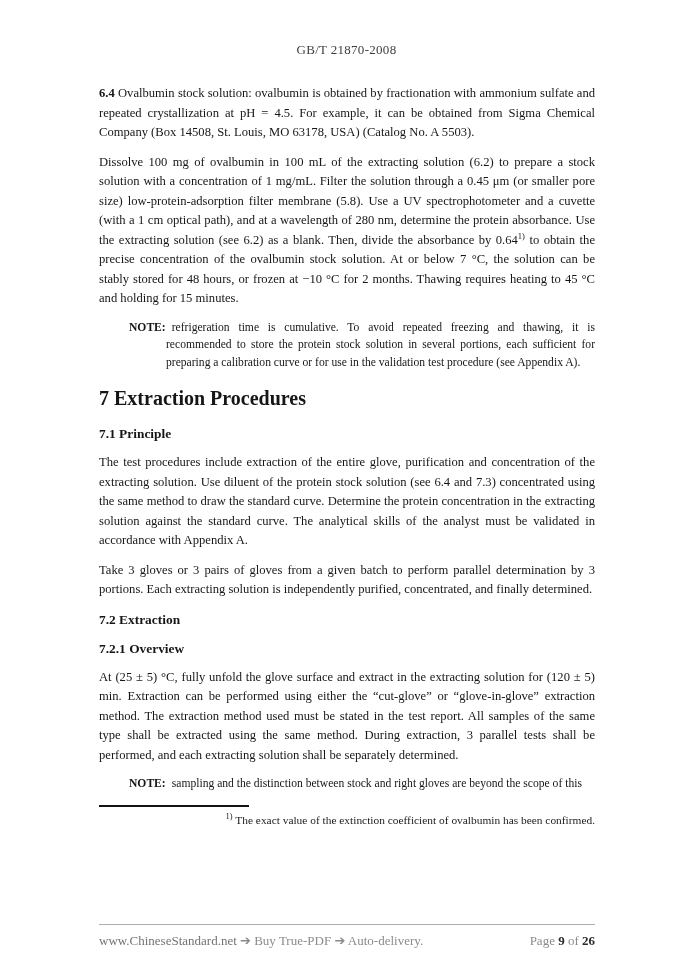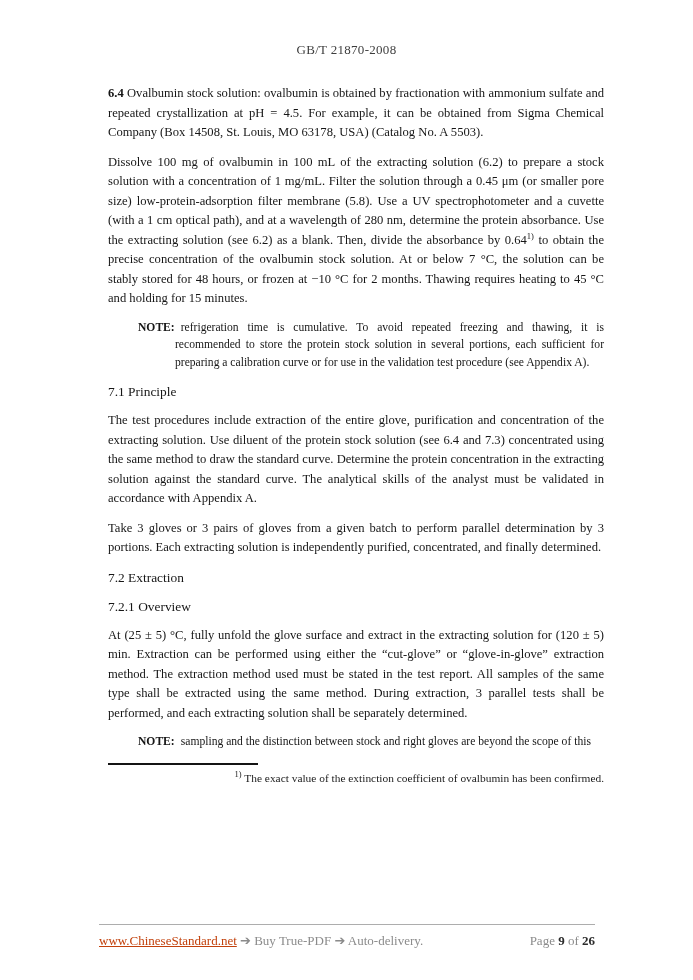--- a/index.html
+++ b/index.html
@@ -21,21 +21,21 @@
     left: 0;
     width: 100%;
     text-align: center;
     font-size: 13px;
     letter-spacing: 0.3px;
     color: #3d3d3d;
   }
   .content {
     position: absolute;
     top: 68px;
-    left: 108px;
+    left: 99px;
     width: 496px;
   }
   .para {
     margin: 0 0 10px 0;
     font-size: 12.6px;
     line-height: 19.5px;
     text-align: justify;
   }
   .clause-label { font-weight: 700; }
   .note {
@@ -49,21 +49,21 @@
   .note-label { font-weight: 700; margin-right: 6px; }
   .h1 {
     margin: 15px 0 14px 0;
     font-size: 20px;
     font-weight: 700;
     line-height: 25px;
   }
   .h2 {
     margin: 11px 0 10px 0;
     font-size: 13.4px;
-    font-weight: 400;
+    font-weight: 700;
     line-height: 18px;
   }
   sup.fn-ref {
     font-size: 8.5px;
     vertical-align: super;
     line-height: 0;
   }
   .footnote-block { margin-top: 12px; text-align: right; }
   .footnote-rule {
     width: 150px;
@@ -84,22 +84,21 @@
     border-top: 1px solid #adadad;
     padding-top: 8px;
     display: flex;
     justify-content: space-between;
     align-items: baseline;
     font-size: 13px;
     color: #8b8b8b;
     font-family: "Liberation Serif", "DejaVu Sans", serif;
   }
   .footer-link {
-    color: #c2410c;
-    text-decoration: underline;
+    color: #737373;
     cursor: pointer;
   }
   .page-num { color: #2c2c2c; font-weight: 700; }
 </style>
 </head>
 <body>
 
 <div class="page">
 
   <div class="page-header">
@@ -107,20 +106,21 @@
   </div>
 
   <div class="content">
 
     <p class="para"><span class="clause-label">6.4</span><span> Ovalbumin stock solution: ovalbumin is obtained by fractionation with ammonium sulfate and repeated crystallization at pH = 4.5. For example, it can be obtained from Sigma Chemical Company (Box 14508, St. Louis, MO 63178, USA) (Catalog No. A 5503).</span></p>
 
     <p class="para"><span>Dissolve 100 mg of ovalbumin in 100 mL of the extracting solution (6.2) to prepare a stock solution with a concentration of 1 mg/mL. Filter the solution through a 0.45 μm (or smaller pore size) low-protein-adsorption filter membrane (5.8). Use a UV spectrophotometer and a cuvette (with a 1 cm optical path), and at a wavelength of 280 nm, determine the protein absorbance. Use the extracting solution (see 6.2) as a blank. Then, divide the absorbance by 0.64</span><sup class="fn-ref">1)</sup><span> to obtain the precise concentration of the ovalbumin stock solution. At or below 7 °C, the solution can be stably stored for 48 hours, or frozen at −10 °C for 2 months. Thawing requires heating to 45 °C and holding for 15 minutes.</span></p>
 
     <p class="note"><span class="note-label">NOTE:</span><span>refrigeration time is cumulative. To avoid repeated freezing and thawing, it is recommended to store the protein stock solution in several portions, each sufficient for preparing a calibration curve or for use in the validation test procedure (see Appendix A).</span></p>
 
+    <h1 class="h1">7 Extraction Procedures</h1>
 
     <h2 class="h2">7.1 Principle</h2>
 
     <p class="para">The test procedures include extraction of the entire glove, purification and concentration of the extracting solution. Use diluent of the protein stock solution (see 6.4 and 7.3) concentrated using the same method to draw the standard curve. Determine the protein concentration in the extracting solution against the standard curve. The analytical skills of the analyst must be validated in accordance with Appendix A.</p>
 
     <p class="para">Take 3 gloves or 3 pairs of gloves from a given batch to perform parallel determination by 3 portions. Each extracting solution is independently purified, concentrated, and finally determined.</p>
 
     <h2 class="h2">7.2 Extraction</h2>
 
     <h2 class="h2">7.2.1 Overview</h2>

